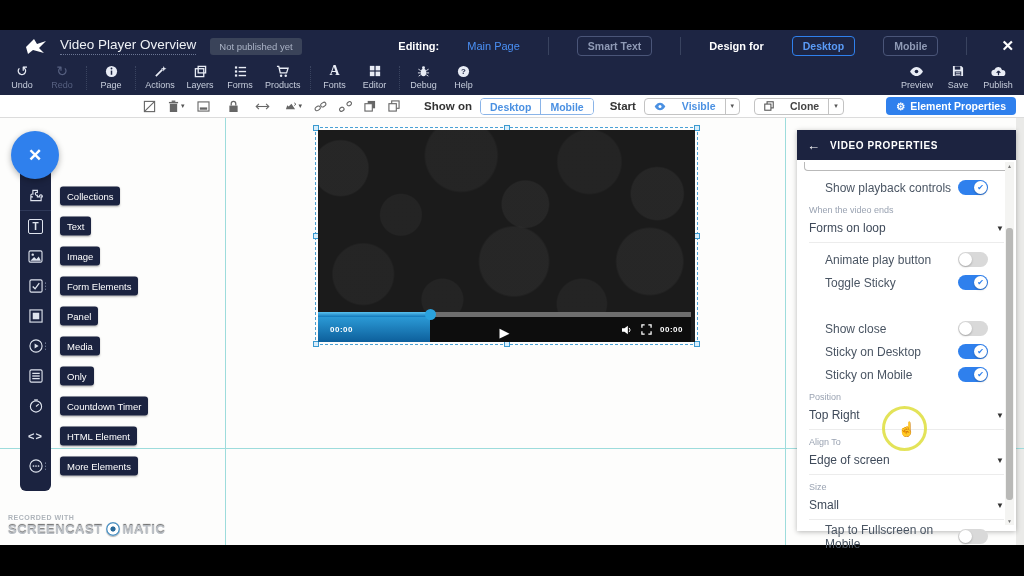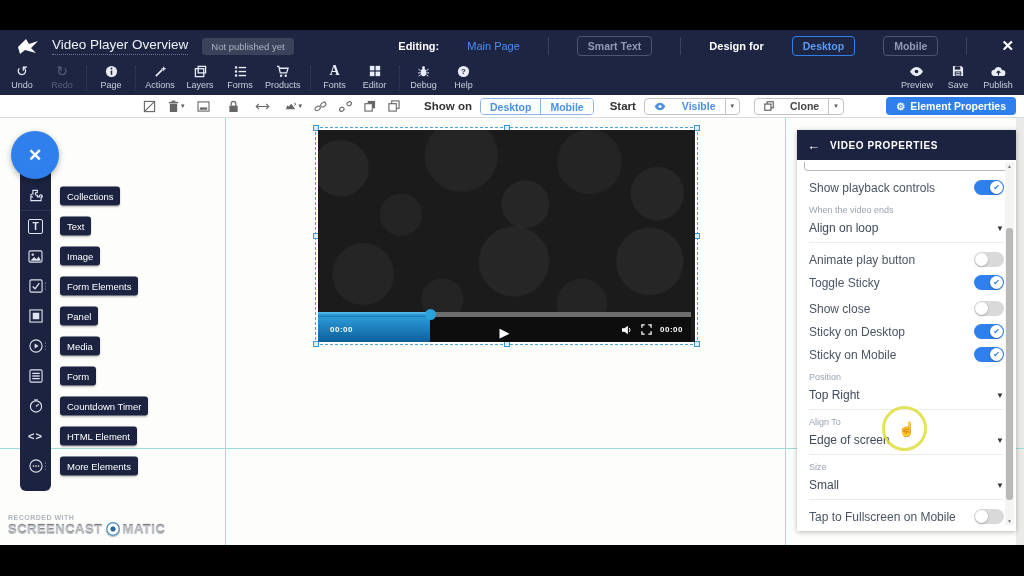--- a/index.html
+++ b/index.html
@@ -6,21 +6,21 @@
   html,body { width:1024px; height:576px; }
   body { position:relative; overflow:hidden; background:#000; font-family:"Liberation Sans", sans-serif; }
   svg { display:block; }
 
   
   .bar-top { position:absolute; left:0; top:0; width:1024px; height:30px; background:#000; }
   .bar-bottom { position:absolute; left:0; top:545px; width:1024px; height:31px; background:#000; }
 
   
   .navbar { position:absolute; left:0; top:30px; width:1024px; height:65px; background:#1d2543; }
-  .nav-row1 { display:flex; align-items:center; height:32px; padding:0 10px 0 16px; }
+  .nav-row1 { display:flex; align-items:center; height:32px; padding:0 10px 0 24px; }
   .logo { width:24px; height:18px; margin-right:12px; }
   .app-title { font-size:13.5px; color:#eef1f6; border-bottom:1px dotted #6b7694; padding-bottom:2px; }
   .status-badge { margin-left:14px; background:#3a4359; color:#aab3c5; font-size:9.5px; padding:3px 9px; border-radius:3px; }
   .nav-right { margin-left:auto; display:flex; align-items:center; gap:28px; }
   .nav-right .lbl { color:#fff; font-weight:bold; font-size:11px; }
   .link-blue { color:#4a90f5; font-size:11px; }
   .nav-btn { border:1px solid #4a5578; color:#8f9ab5; font-size:10.5px; font-weight:bold; border-radius:4px; padding:3px 10px; background:transparent; }
   .nav-btn.active { border-color:#2f80ed; color:#5a9bf6; }
   .nav-sep { width:1px; height:18px; background:#39435f; }
   .close-x { color:#fff; font-size:15px; margin-left:6px; font-weight:bold; }
@@ -92,21 +92,21 @@
   .elapsed .vtime { margin-left:12px; }
   .play-btn { position:absolute; left:50%; top:14px; transform:translateX(-50%); color:#fff; font-size:13px; line-height:13px; }
   .cb-right { position:absolute; right:8px; top:5px; bottom:0; display:flex; align-items:center; gap:8px; color:#fff; }
 
   
   .panel { position:absolute; left:797px; top:12px; width:219px; height:401px; background:#fff; z-index:5; box-shadow:0 1px 5px rgba(0,0,0,.28); }
   .panel-head { height:30px; background:#1c2340; color:#fff; display:flex; align-items:center; padding:0 10px; gap:10px; }
   .panel-head .back { font-size:13px; }
   .panel-head .ptitle { font-size:10px; font-weight:bold; letter-spacing:.6px; }
   .partial-input { margin:2px 7px 0; height:9px; border:1px solid #b9b9b9; border-top:none; border-radius:0 0 4px 4px; }
-  .prow { display:flex; justify-content:space-between; align-items:center; padding:0 12px; height:21px; margin-top:2px; }
+  .prow { display:flex; justify-content:space-between; align-items:center; padding:0 28px; height:21px; margin-top:2px; }
   .prow .pl { font-size:12px; color:#4a5563; }
   .plabel-sm { padding:7px 12px 0; font-size:9px; color:#9aa3b2; }
   .pselect { display:flex; justify-content:space-between; align-items:center; margin:2px 12px 0; padding:4px 0 7px; border-bottom:1px solid #ececec; }
   .pselect .pv { font-size:12px; color:#3f4a5a; }
   .pselect .car { font-size:8px; color:#333; }
   .phelp { padding:2px 14px 0 12px; font-size:9px; line-height:1.3; color:#98a1ad; }
   .toggle { position:relative; width:30px; height:15px; border-radius:8px; flex:0 0 auto; }
   .toggle.on { background:#2f80ed; }
   .toggle.off { background:#d9d9d9; }
   .toggle .knob { position:absolute; top:1px; width:13px; height:13px; border-radius:50%; background:#fff; box-shadow:0 1px 2px rgba(0,0,0,.25); display:flex; align-items:center; justify-content:center; }
@@ -465,21 +465,21 @@
     </div>
     <div class="sb-row">
       <span class="sb-ic">
           <svg viewBox="0 0 15 15" width="14" height="14">
             <rect x="1" y="1" width="13" height="13" rx="1.5" fill="none" stroke="#dfe4ee" stroke-width="1.2"></rect>
             <rect x="3.5" y="4" width="8" height="1.4" fill="#dfe4ee"></rect>
             <rect x="3.5" y="6.8" width="8" height="1.4" fill="#dfe4ee"></rect>
             <rect x="3.5" y="9.6" width="8" height="1.4" fill="#dfe4ee"></rect>
           </svg>
         </span>
-      <span class="sb-badge">Form</span>
+      <span class="sb-badge">Only</span>
     </div>
     <div class="sb-row">
       <span class="sb-ic">
           <svg viewBox="0 0 15 15" width="14" height="14">
             <circle cx="7.5" cy="8" r="6" fill="none" stroke="#dfe4ee" stroke-width="1.2"></circle>
             <path d="M7.5 8 L10.5 5.5" stroke="#dfe4ee" stroke-width="1.3" fill="none"></path>
             <path d="M5.5 1 h4" stroke="#dfe4ee" stroke-width="1.3"></path>
           </svg>
         </span>
       <span class="sb-badge">Countdown Timer</span>
@@ -542,36 +542,36 @@
     </div>
     <div class="partial-input"></div>
     <div class="prow" style="margin-top:6px">
       <span class="pl">Show playback controls</span>
       <span class="toggle on">
           <span class="knob">✔</span>
         </span>
     </div>
     <div class="plabel-sm">When the video ends</div>
     <div class="pselect">
-      <span class="pv">Align on loop</span>
+      <span class="pv">Forms on loop</span>
       <span class="car">▼</span>
     </div>
     <div class="prow" style="margin-top:6px">
       <span class="pl">Animate play button</span>
       <span class="toggle off">
           <span class="knob">✔</span>
         </span>
     </div>
     <div class="prow">
       <span class="pl">Toggle Sticky</span>
       <span class="toggle on">
           <span class="knob">✔</span>
         </span>
     </div>
-    <div class="prow" style="margin-top:5px">
+    <div class="prow" style="margin-top:25px">
       <span class="pl">Show close</span>
       <span class="toggle off">
           <span class="knob">✔</span>
         </span>
     </div>
     <div class="prow">
       <span class="pl">Sticky on Desktop</span>
       <span class="toggle on">
           <span class="knob">✔</span>
         </span>

